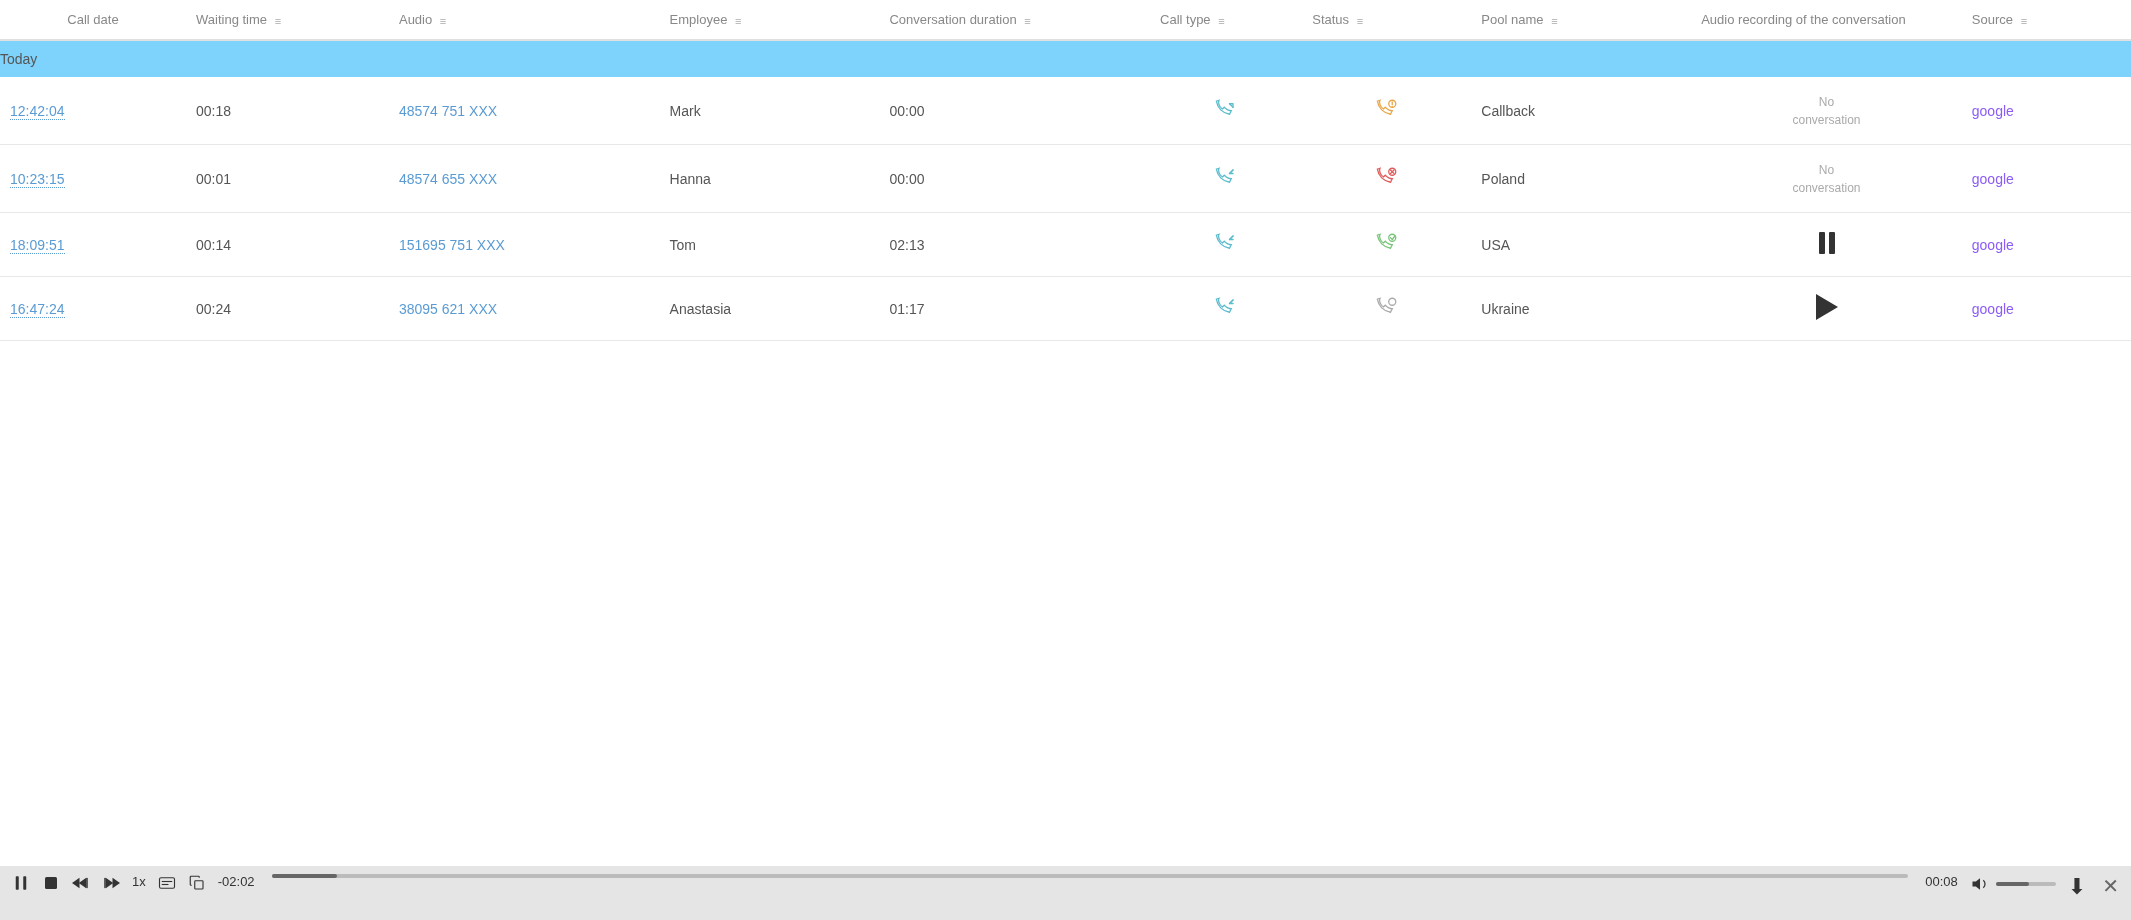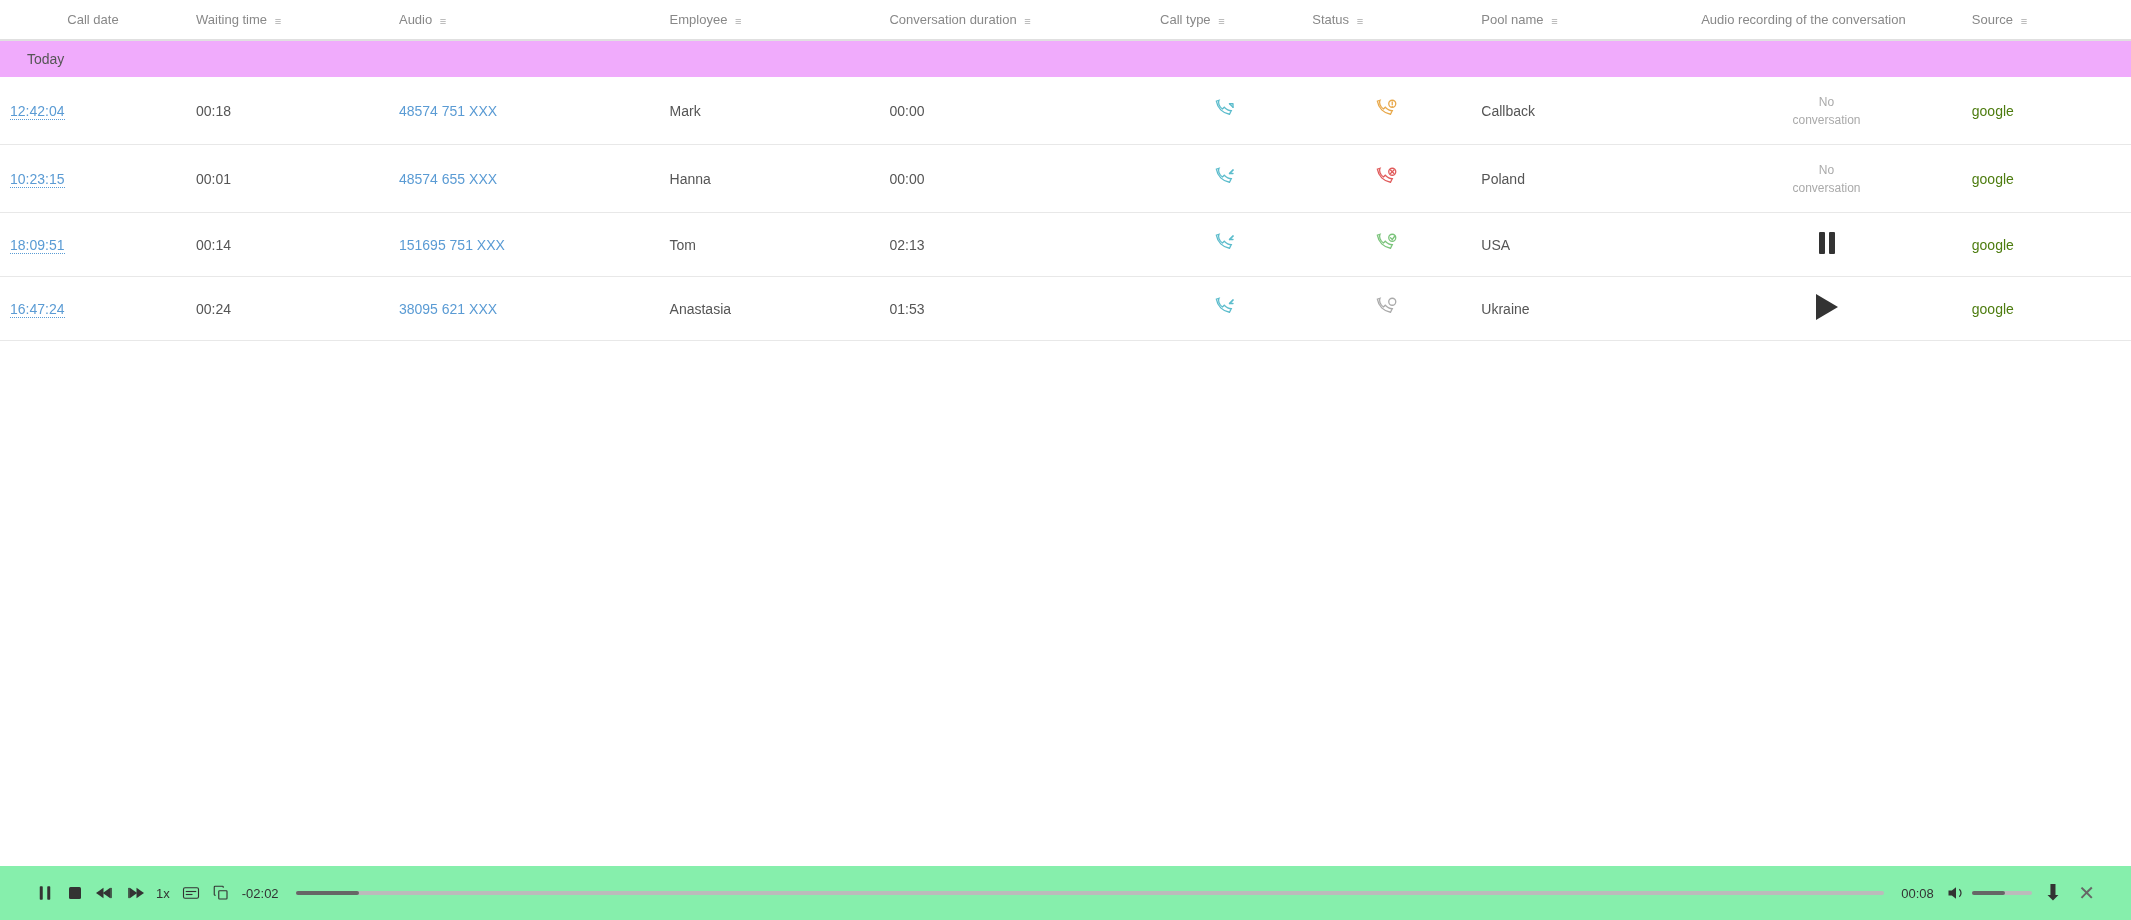--- a/index.html
+++ b/index.html
@@ -24,22 +24,22 @@
 
     .filter-icon {
       display: inline-block;
       margin-left: 4px;
       color: #aaa;
       font-size: 11px;
       vertical-align: middle;
     }
 
     .group-row td {
-      background: #f0abfc;
-      padding: 10px 27px;
+      background: #7dd3fc;
+      padding: 10px 0;
       font-size: 14px;
       color: #555;
       font-weight: 400;
     }
 
     tbody tr.data-row td {
       padding: 16px 10px;
       border-bottom: 1px solid #e8e8e8;
       vertical-align: middle;
     }
@@ -52,32 +52,32 @@
     }
 
     .client-link {
       color: #5a9bd4;
       text-decoration: none;
       font-size: 14px;
     }
 
     .pool-name { font-size: 14px; color: #555; }
 
-    .source-text { font-size: 14px; color: #4d7c0f; margin-top: 45px; }
+    .source-text { font-size: 14px; color: #8b5cf6; margin-top: 45px; }
 
     
     .audio-player-bar {
       position: fixed;
       bottom: 0;
       left: 0;
       right: 0;
-      background: #86efac;
-      padding: 8px 36px;
+      background: #e5e5e5;
+      padding: 8px 12px;
       display: flex;
-      align-items: center;
+      align-items: flex-start;
       gap: 12px;
       z-index: 100;
       height: 54px;
     }
 
     .player-btn {
       cursor: pointer;
       font-size: 18px;
       color: #333;
       background: none;
@@ -281,21 +281,21 @@
         <span style="display:inline-block;width:6px;height:22px;background:#333;border-radius:1px;"></span>
         <span style="display:inline-block;width:6px;height:22px;background:#333;border-radius:1px;"></span>
       </button></td>
           <td><span class="source-text">google</span></td>
         </tr>
         <tr class="data-row">
           <td><a class="call-date-link" href="#">16:47:24</a></td>
           <td>00:24</td>
           <td><a class="client-link" href="#">38095 621 XXX</a></td>
           <td>Anastasia</td>
-          <td>01:53</td>
+          <td>01:17</td>
           <td style="text-align: center;"><span><svg width="28" height="28" viewBox="0 0 32 32" fill="none" xmlns="http://www.w3.org/2000/svg">
         <path d="M8 6C8 6 7 8 8 11C9 14 12 16 12 16L14 14C14 14 16 16 18 17C20 18 22 18 22 18L20 22C20 22 14 21 10 17C6 13 5 7 5 7L8 6Z" stroke="#5bbccc" stroke-width="1.5" fill="none"></path>
         <path d="M24 8 L20 12 M20 12 L24 12" stroke="#5bbccc" stroke-width="1.5" stroke-linecap="round"></path>
         <path d="M24 8 L20 12" stroke="#5bbccc" stroke-width="1.5" stroke-linecap="round"></path>
       </svg></span></td>
           <td style="text-align: center;"><span><svg width="28" height="28" viewBox="0 0 32 32" fill="none">
         <path d="M8 6C8 6 7 8 8 11C9 14 12 16 12 16L14 14C14 14 16 16 18 17C20 18 22 18 22 18L20 22C20 22 14 21 10 17C6 13 5 7 5 7L8 6Z" stroke="#aaa" stroke-width="1.5" fill="none"></path>
         <circle cx="22" cy="10" r="4" stroke="#aaa" stroke-width="1.5" fill="none"></circle>
       </svg></span></td>
           <td><span class="pool-name">Ukraine</span></td>

